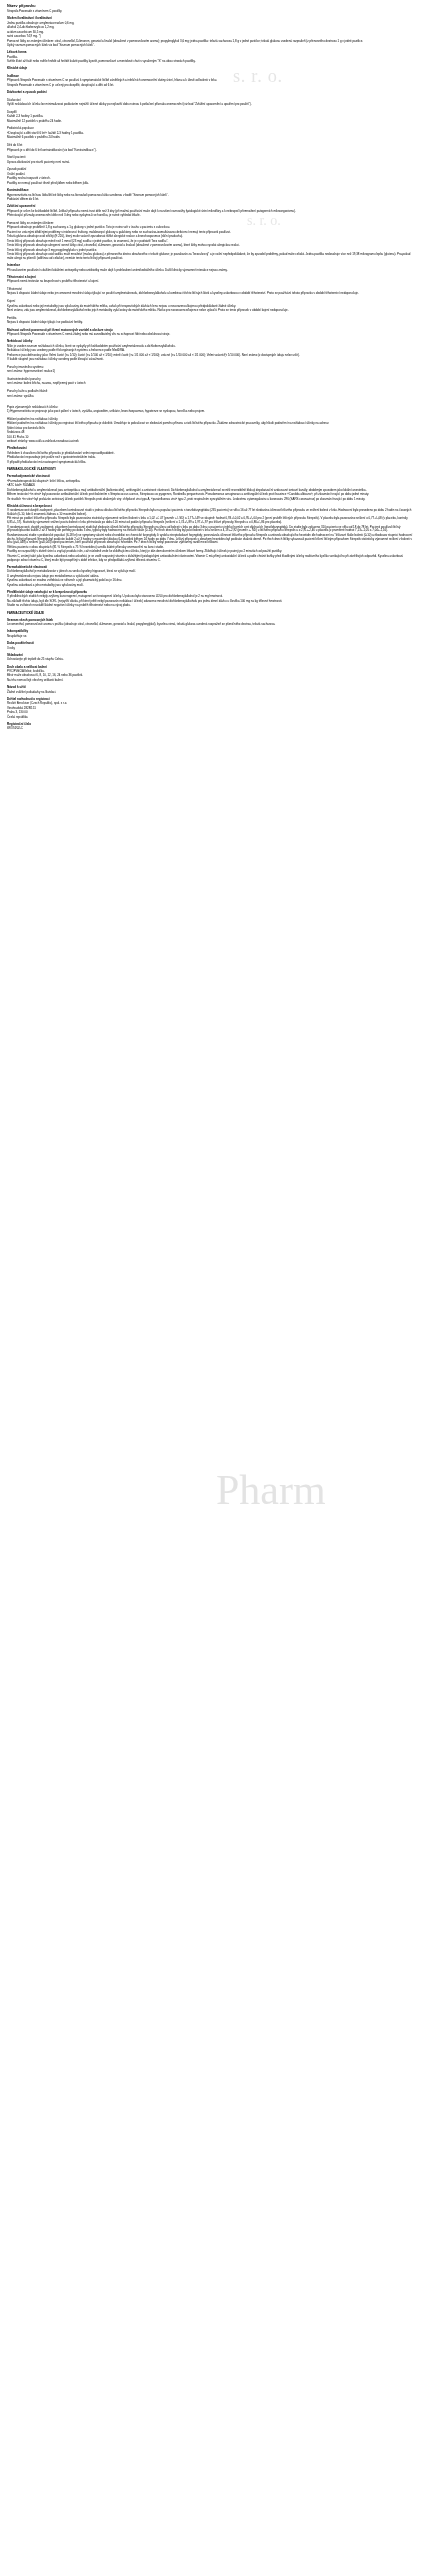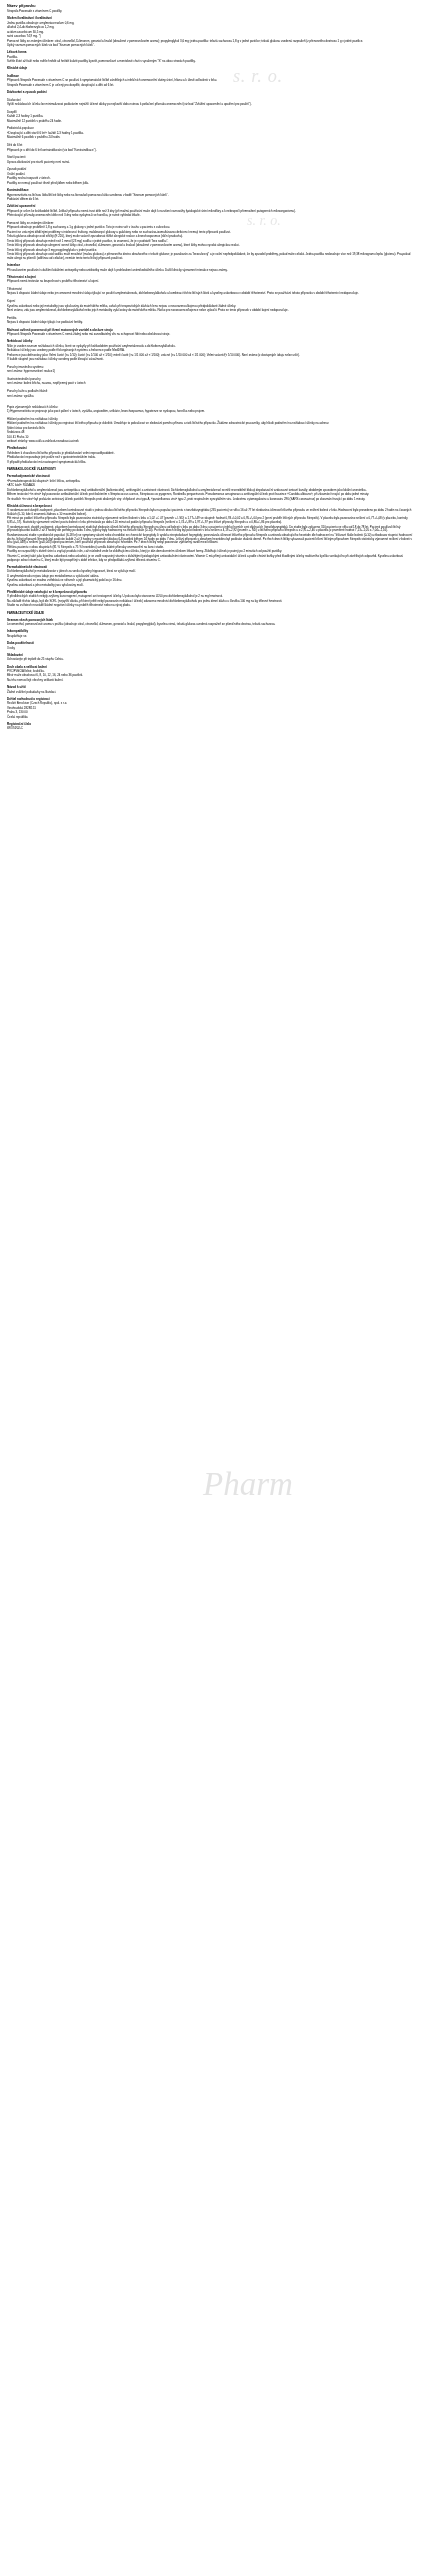--- a/index.html
+++ b/index.html
@@ -38,27 +38,26 @@
     margin:0 0 0.7px 0;
     padding:0;
     line-height:1.30;
   }
   
   .wm{
     position:absolute;
     pointer-events:none;
     color:#dddddd;
     font-family:"Liberation Serif", serif;
-    font-style:italic;
     white-space:nowrap;
     z-index:5;
   }
   .wm1{top:65px;left:233px;font-size:18.3px;letter-spacing:0.7px;opacity:.75;}
   .wm2{top:212px;left:247px;font-size:14px;opacity:.7;}
-  .wm3{top:1463px;left:203px;font-size:33px;opacity:.8;}
+  .wm3{top:1463px;left:216px;font-size:42px;opacity:.8;}
 </style>
 </head>
 <body>
 
 <div class="page">
 
   <div class="wm wm1">s. r. o.</div>
   <div class="wm wm2">s. r. o.</div>
   <div class="wm wm3">Pharm</div>
 

